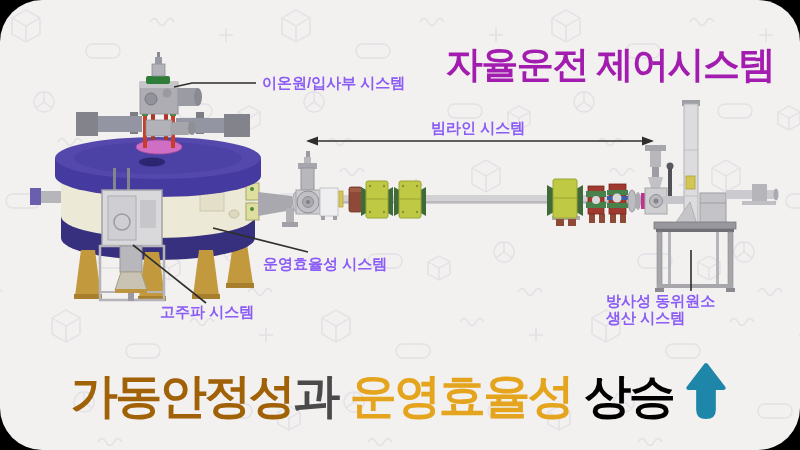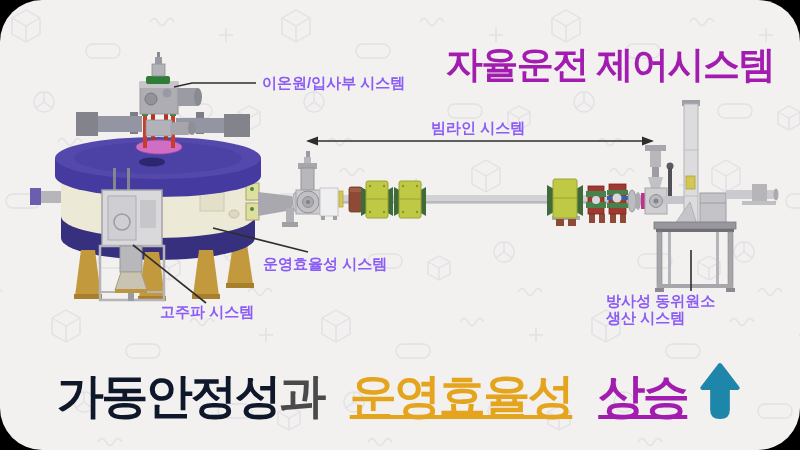--- a/index.html
+++ b/index.html
@@ -2,21 +2,21 @@
 <html><head>
 <meta charset="utf-8">
 <style>
   html,body{margin:0;padding:0;background:#000;width:800px;height:450px;overflow:hidden;}
   *{box-sizing:border-box;}
   .card{position:absolute;inset:0;width:800px;height:450px;background:#f2f1ef;border-radius:42px;overflow:hidden;font-family:"Liberation Sans","DejaVu Sans",sans-serif;}
   .pattern,.machine{position:absolute;left:0;top:0;width:800px;height:450px;}
   .title{position:absolute;top:40px;right:26px;font-size:37px;font-weight:bold;letter-spacing:-1.5px;color:#9cc41d;white-space:nowrap;}
   .lbl{position:absolute;font-size:15px;font-weight:bold;color:#8b5cf6;white-space:nowrap;line-height:17px;}
   .headline{position:absolute;left:0;right:0;top:362px;text-align:center;font-weight:bold;font-size:47px;letter-spacing:-2.5px;white-space:nowrap;}
-  .headline .sp{margin-left:26px;text-decoration:underline;}
+  .headline .sp{margin-left:12px;}
   .up-arrow{display:inline-block;width:46px;height:58px;vertical-align:-8px;margin-left:10px;}
 </style>
 </head>
 <body>
 
 <div class="card">
 
   <svg class="pattern" viewBox="0 0 800 450">
     <defs>
       <g id="tile" stroke="#dddbe2" stroke-width="1.4" fill="none">
@@ -263,18 +263,18 @@
   <div class="lbl" style="left:262px;top:74px">이온원/입사부 시스템</div>
   <div class="lbl" style="left:431px;top:119px">빔라인 시스템</div>
   <div class="lbl" style="left:263px;top:255px">운영효율성 시스템</div>
   <div class="lbl" style="left:160px;top:303px">고주파 시스템</div>
   <div class="lbl" style="left:606px;top:292px;width:166px;text-align:left">
     <div>방사성 동위원소</div>
     <div>생산 시스템</div>
   </div>
 
   <div class="headline">
-    <span style="color: #0f172a; margin-top: 20px;">가동안정성</span><span style="color: rgb(74, 74, 74);">과</span><span class="sp" style="color: rgb(229, 164, 30);">운영효율성</span><span class="sp" style="color: #a21caf;">상승</span><svg class="up-arrow" viewBox="0 0 40 56">
+    <span style="color: #a16207; margin-top: 20px;">가동안정성</span><span style="color: rgb(74, 74, 74);">과</span><span class="sp" style="color: rgb(229, 164, 30);">운영효율성</span><span class="sp" style="color: #000000;">상승</span><svg class="up-arrow" viewBox="0 0 40 56">
         <path d="M20 3 L37 25 L27.5 25 L27.5 46 Q27.5 53 20 53 Q12.5 53 12.5 46 L12.5 25 L3 25 Z" stroke-width="4" stroke-linejoin="round" style="fill: rgb(30, 134, 169); stroke: rgb(30, 134, 169);"></path>
       </svg>
   </div>
 
 </div>
 
 </body></html>

